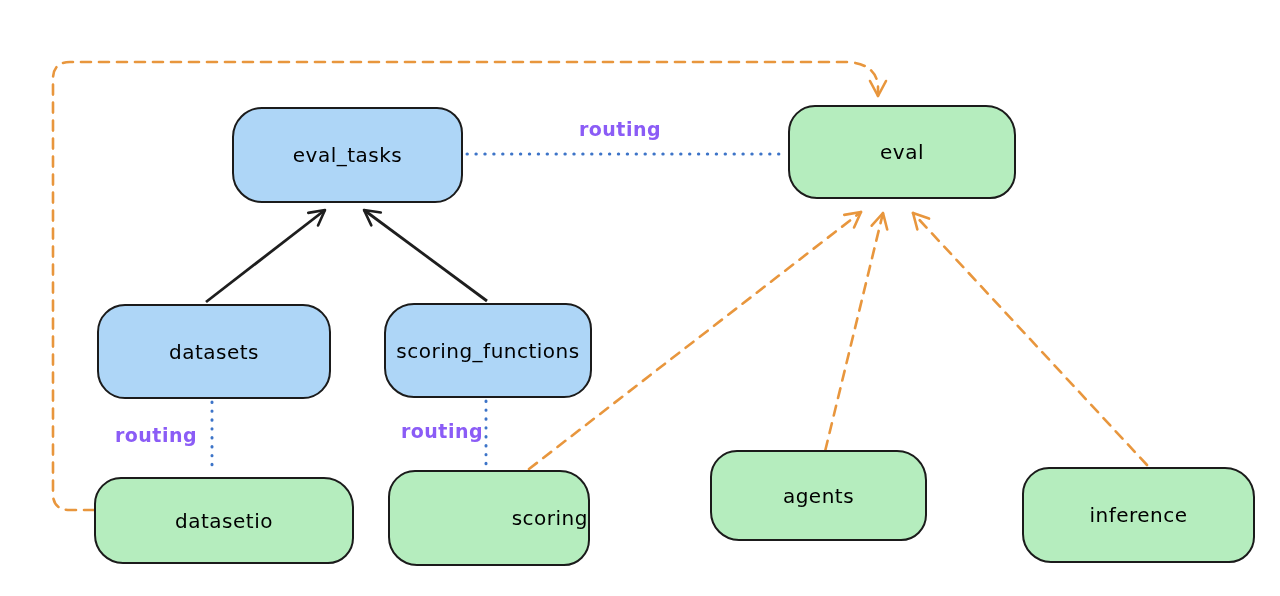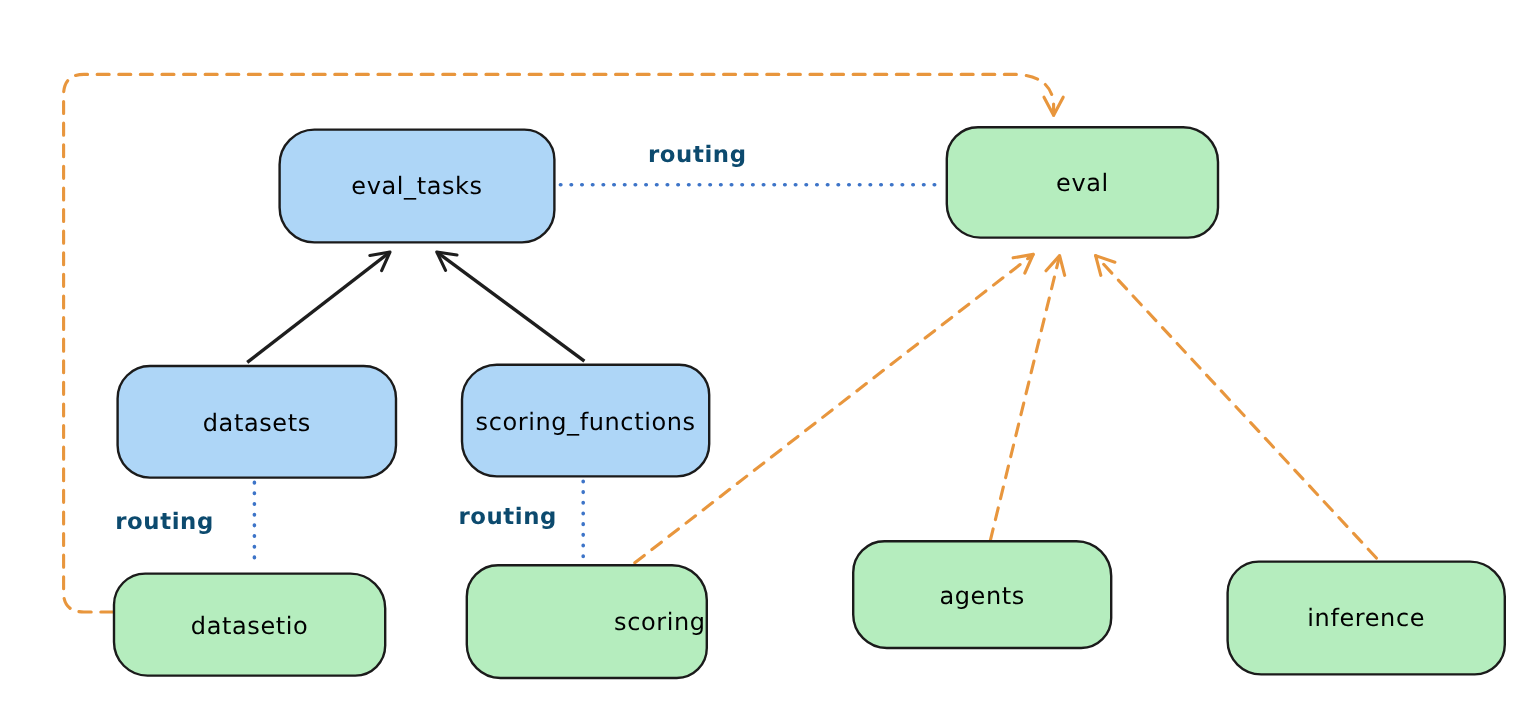--- a/index.html
+++ b/index.html
@@ -17,24 +17,24 @@
     border:2.6px solid #1b1b1b;
     font-size:20px;color:#000000;
     letter-spacing:0.5px;
     box-sizing:border-box;
     background:#fff;
   }
   .node.blue{background:#aed6f7;border-radius:30px 26px 28px 30px;}
   .node.green{background:#b5edbe;border-radius:27px 30px 26px 29px;}
   .edge-label{
     position:absolute;
-    color:#0c4a6e;
+    color:#8b5cf6;
     font-size:19px;font-weight:600;
     letter-spacing:0.5px;
-    text-align:left;
+    text-align:center;
   }
 </style>
 </head>
 <body>
 
 <div class="stage">
 
   <svg class="connectors" viewBox="0 0 1280 596">
     <defs>
       <marker id="ah-black" viewBox="0 0 24 24" refX="21" refY="12" markerWidth="24" markerHeight="24" markerUnits="userSpaceOnUse" orient="auto">
@@ -67,21 +67,21 @@
   </div>
 
   <div class="node blue" style="left:97px; top:304px; width:234px; height:95px;border-radius:28px;">
     <span>datasets</span>
   </div>
 
   <div class="node blue" style="left:384px; top:303px; width:208px; height:95px;">
     <span>scoring_functions</span>
   </div>
 
-  <div class="node green" style="left:94px; top:477px; width:228px; height:87px;text-align:right;">
+  <div class="node green" style="left:94px; top:477px; width:260px; height:87px;text-align:right;">
     <span>datasetio</span>
   </div>
 
   <div class="node green" style="left:388px; top:470px; width:202px; height:96px;justify-content:flex-end;">
     <span>scoring</span>
   </div>
 
   <div class="node green" style="left:710px; top:450px; width:217px; height:91px;">
     <span>agents</span>
   </div>

